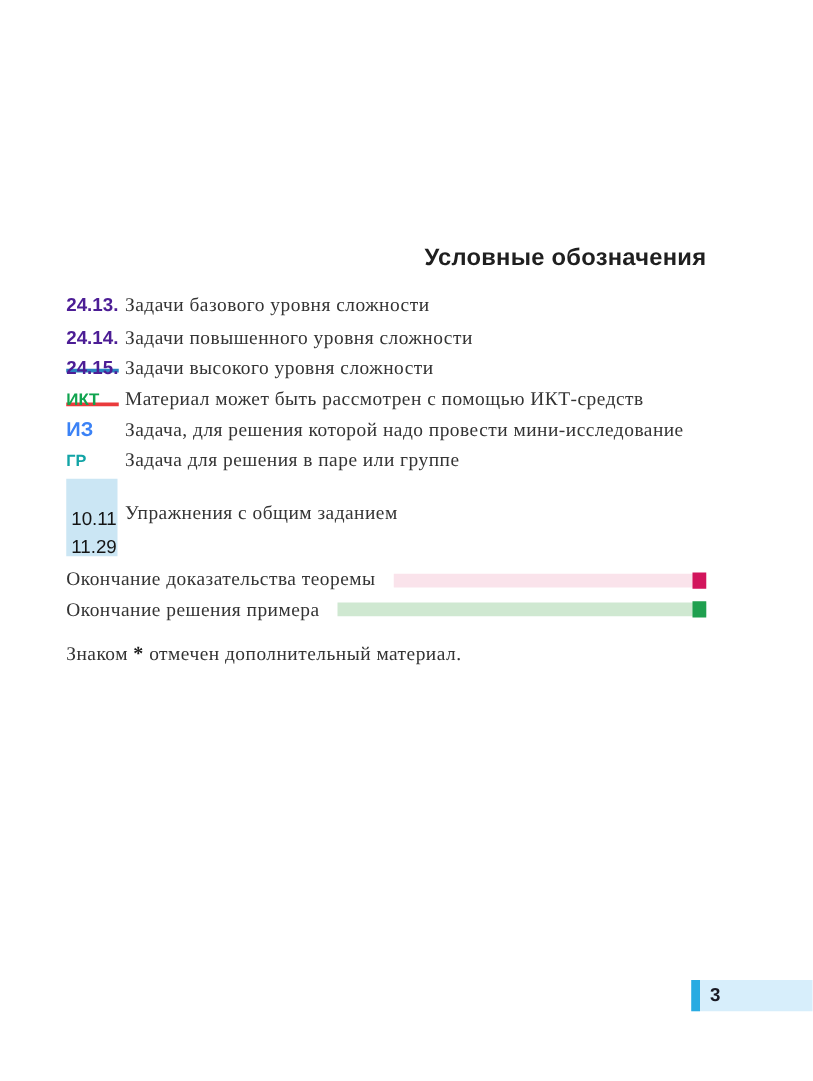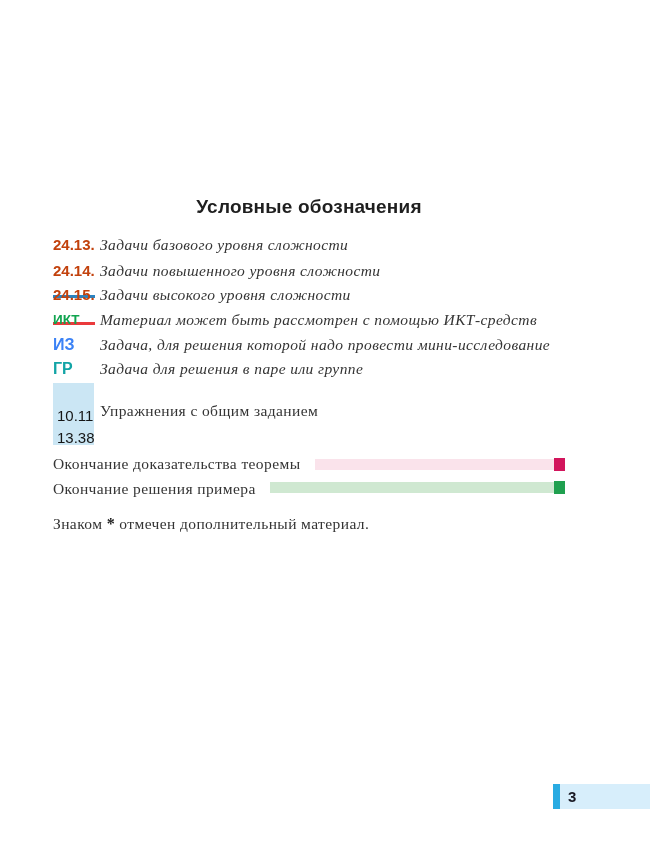--- a/index.html
+++ b/index.html
@@ -10,51 +10,50 @@
     font-family: "Liberation Serif", serif;
     color: #333333;
     overflow: hidden;
   }
   .page { position: absolute; inset: 0; background: #ffffff; }
 
   
   .title {
     position: absolute;
     left: 53px; top: 196px; width: 512px;
-    text-align: center;
+    text-align: right;
     font-family: "Liberation Sans", sans-serif;
     font-weight: bold;
     font-size: 19px;
     color: #1f1f1f;
     letter-spacing: 0.2px;
   }
 
   
   .row { position: absolute; left: 53px; white-space: nowrap; }
   .lbl {
     position: absolute; left: 0; top: 0;
     font-family: "Liberation Sans", sans-serif;
     font-weight: bold;
     font-size: 15px;
-    color: #c2410c;
+    color: #4c1d95;
     line-height: 17px;
   }
   .lbl.u-blue { border-bottom: 3.5px solid #2A83C1; padding-bottom: 16px; }
   .lbl.u-red  { border-bottom: 3.5px solid #EA3A3C; padding-bottom: 19px; }
   .lbl.c-green { color: #10A44F; font-size: 13.5px; line-height: 18px; text-align: center; }
   .lbl.c-blue  { color: #3b82f6; font-size: 16px; line-height: 18px; }
-  .lbl.c-teal  { color: #12A4A6; font-size: 16px; line-height: 18px; }
+  .lbl.c-teal  { color: #12A4A6; font-size: 13px; line-height: 18px; }
   .txt {
     position: absolute; left: 47px; top: 0;
     font-size: 15.5px;
     line-height: 18px;
     letter-spacing: 0.4px;
     color: #343434;
     white-space: nowrap;
-    font-style: italic;
   }
 
   
   .group-box {
     position: absolute;
     left: 53px; top: 383px;
     width: 41px; height: 62px;
     background: #CBE6F4;
   }
   .group-text {
@@ -140,21 +139,21 @@
   </div>
 
   <div class="row" style="top:360px">
     <span class="lbl c-teal">ГР</span>
     <span class="txt">Задача для решения в паре или группе</span>
   </div>
 
   <div class="group-box"></div>
   <div class="group-text">Упражнения с общим заданием</div>
   <div class="group-num n1">10.11</div>
-  <div class="group-num n2">13.38</div>
+  <div class="group-num n2">11.29</div>
 
   <div class="ending-text theorem">Окончание доказательства теоремы</div>
   <div class="bar theorem">
     <span class="bar-cap"></span>
   </div>
 
   <div class="ending-text example">Окончание решения примера</div>
   <div class="bar example">
     <span class="bar-cap"></span>
   </div>

